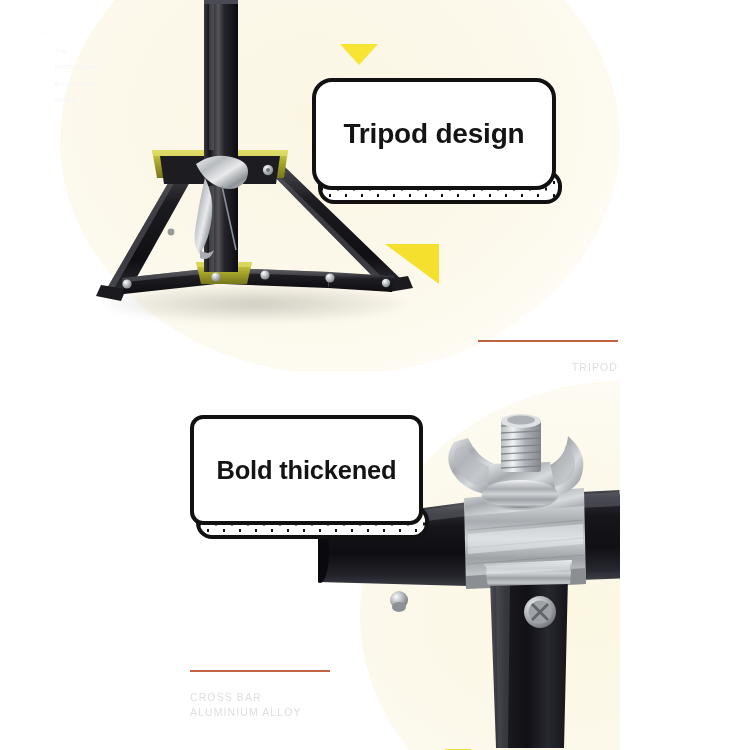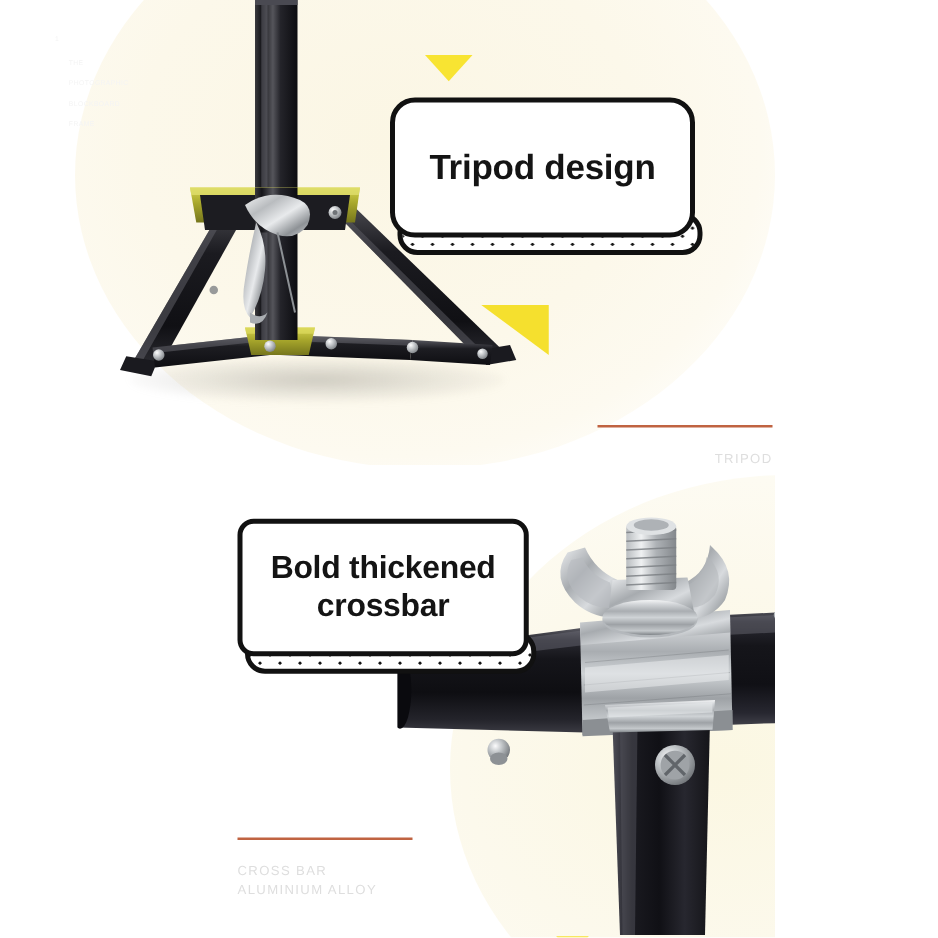--- a/index.html
+++ b/index.html
@@ -469,21 +469,20 @@
       <ellipse cx="316" cy="166" rx="10" ry="6" fill="url(#screwG)"></ellipse>
     </svg>
 
     <div class="tri tri-down" id="tri-mid"></div>
 
     <div class="callout" id="callout-crossbar">
       <div class="callout-dots"></div>
       <div class="callout-body">
         <span class="callout-text">
           <span>Bold thickened</span><br>
-          <span>crossbar</span>
         </span>
       </div>
     </div>
 
     <div class="caption" id="caption-crossbar">
       <div class="caption-rule"></div>
       <div class="caption-line">CROSS BAR</div>
       <div class="caption-line">ALUMINIUM ALLOY</div>
     </div>
 

